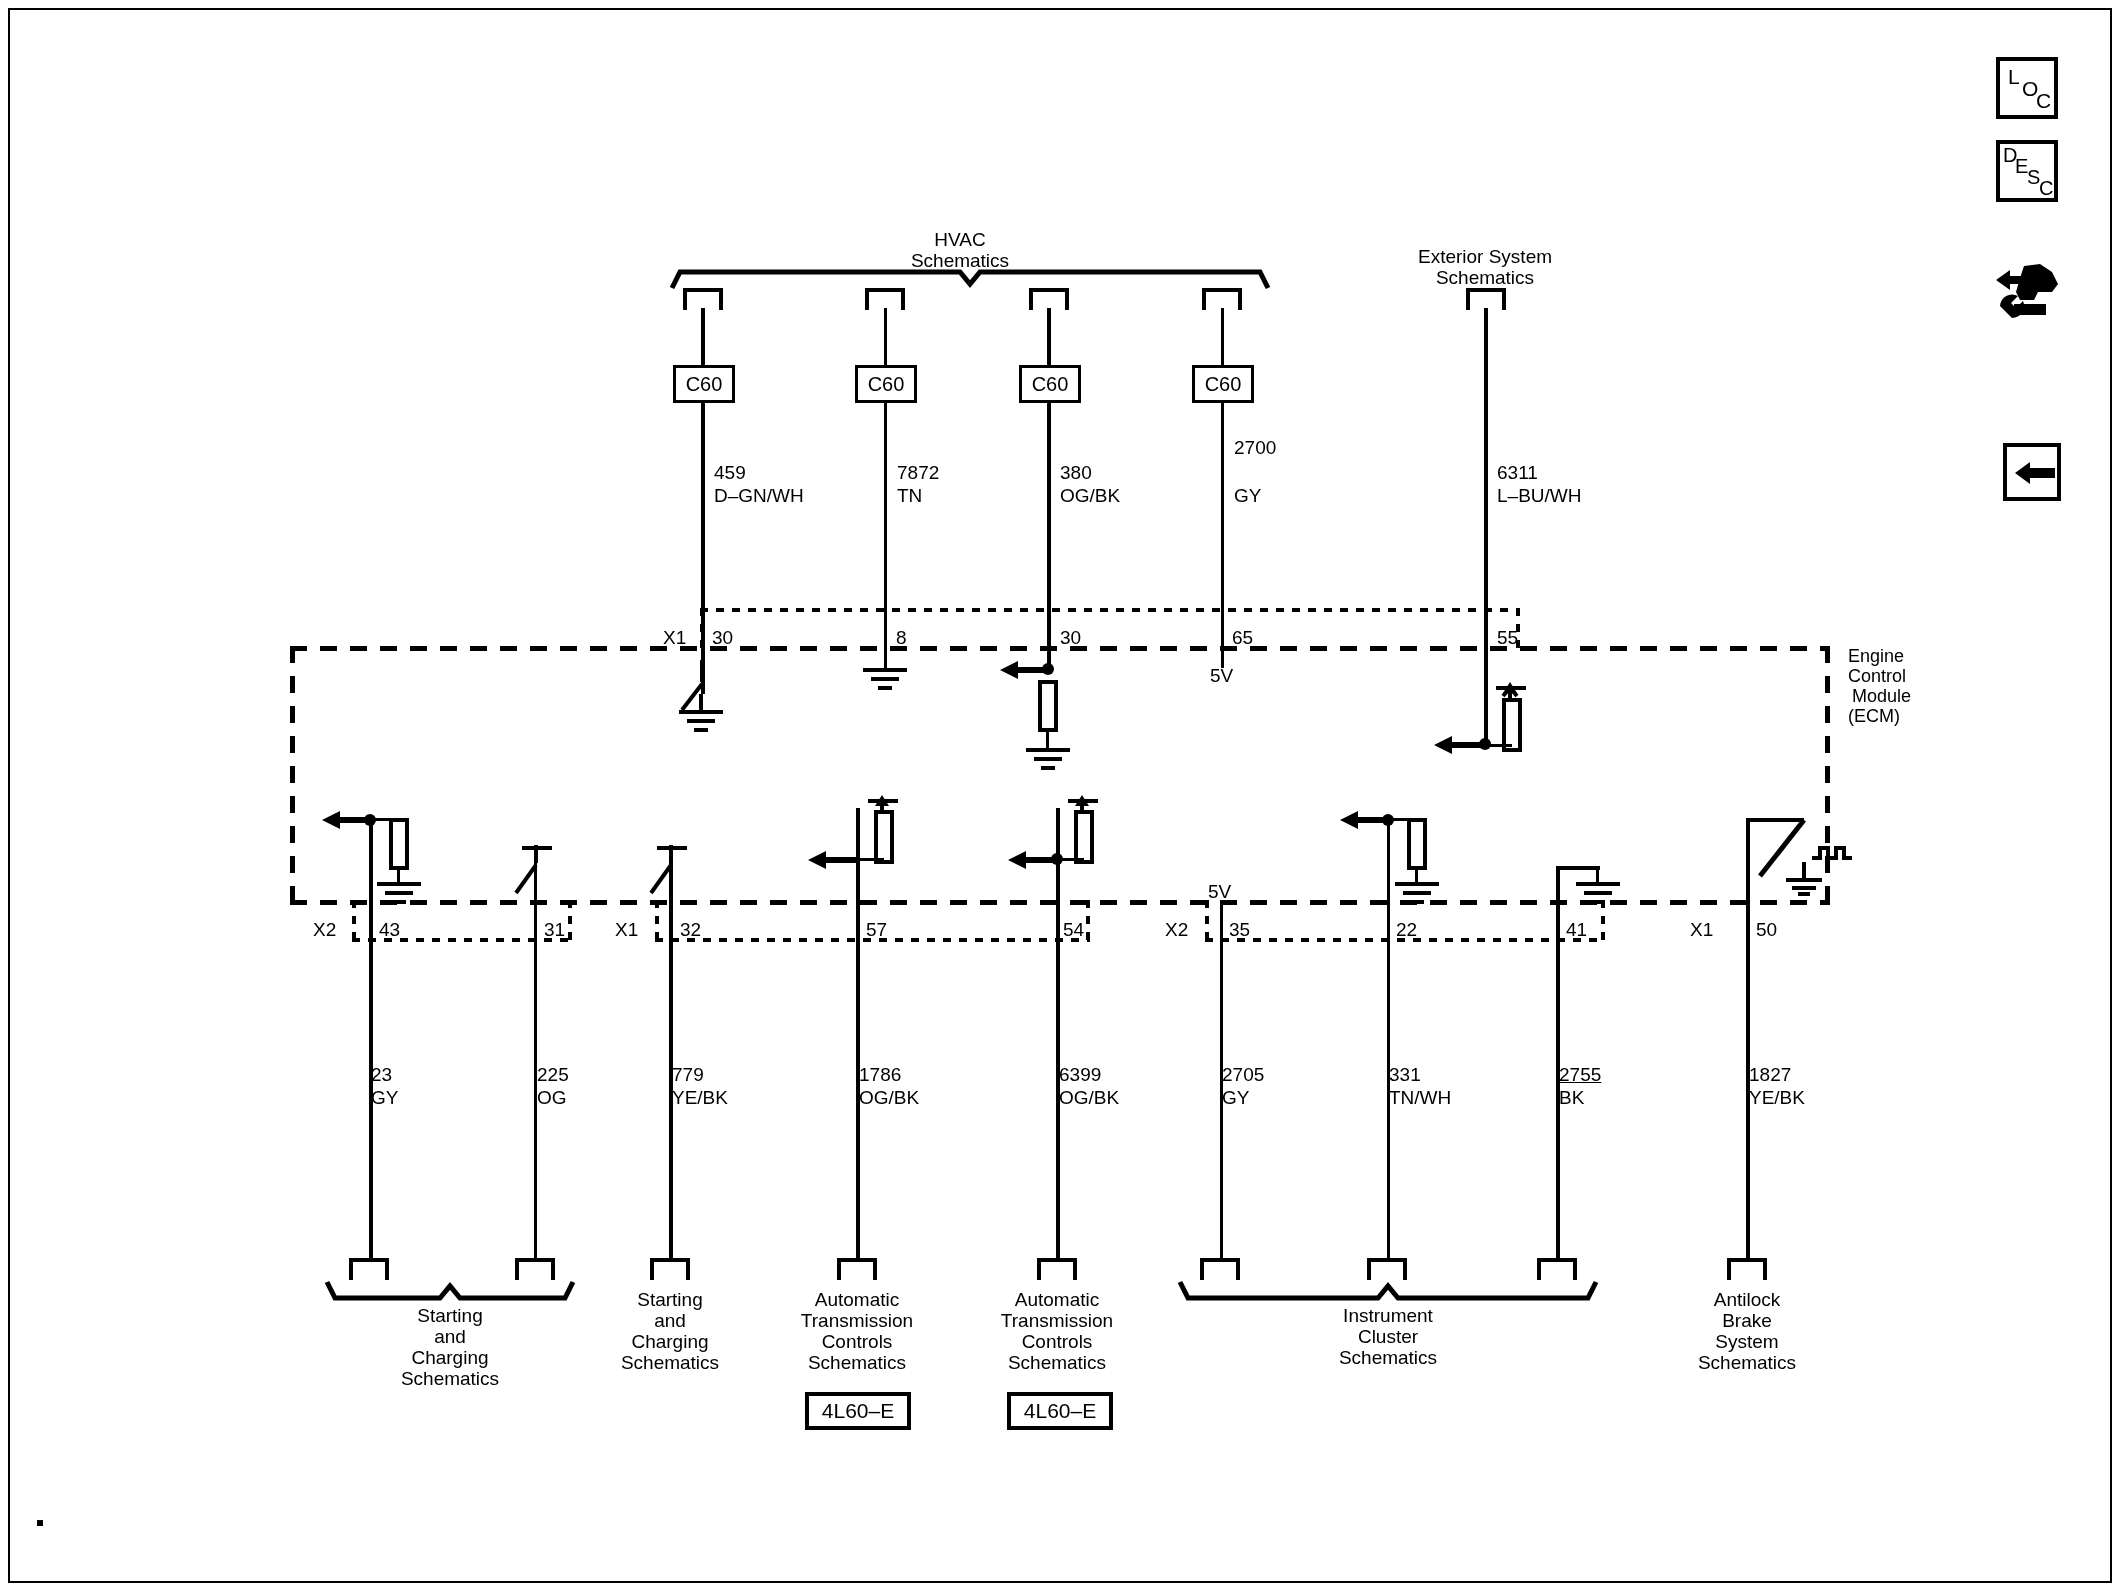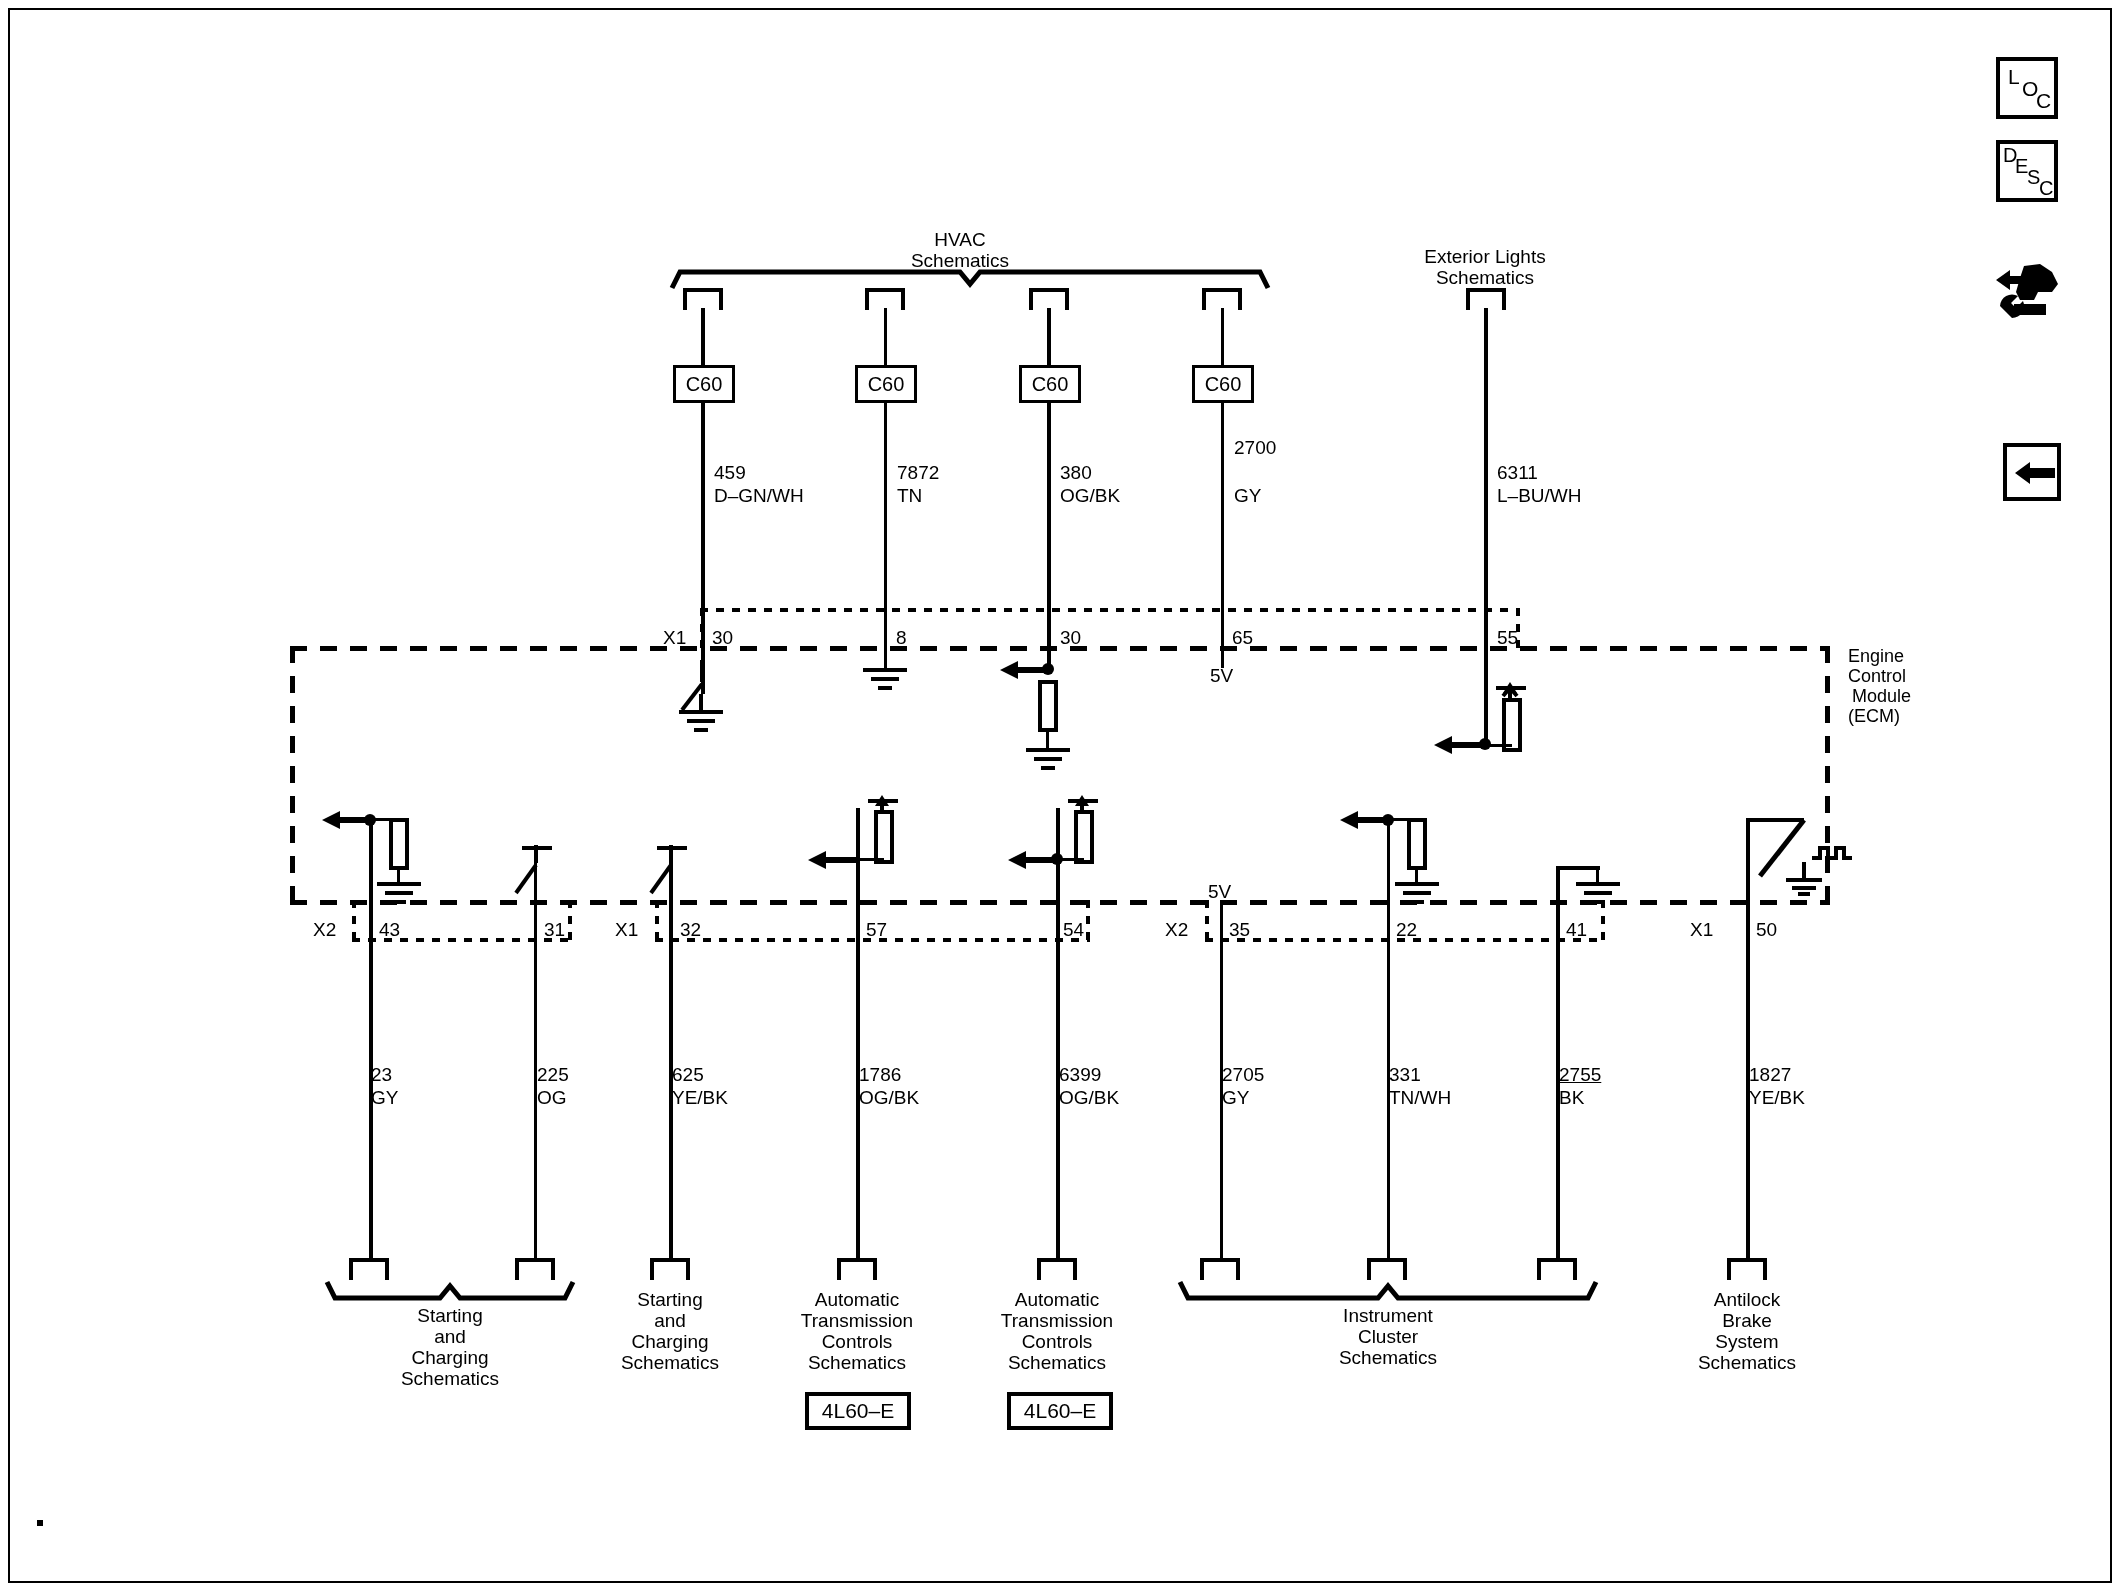--- a/index.html
+++ b/index.html
@@ -99,21 +99,21 @@
   </div>
 
   
   <div class="txt c" style="left:960px;top:228px;width:300px;">HVAC</div>
   <div class="txt c" style="left:960px;top:249px;width:300px;">Schematics</div>
   <svg class="abs" style="left:670px;top:268px;" width="600" height="22" viewBox="0 0 600 22">
     <path d="M2 20 L10 4 L290 4 L300 16 L310 4 L590 4 L598 20" fill="none" stroke="#000" stroke-width="5"></path>
   </svg>
 
   
-  <div class="txt c" style="left:1485px;top:245px;width:340px;">Exterior Lights</div>
+  <div class="txt c" style="left:1485px;top:245px;width:340px;">Exterior System</div>
   <div class="txt c" style="left:1485px;top:266px;width:340px;">Schematics</div>
 
   
   <div class="term" style="left:683px;top:288px;"></div>
   <div class="vline" style="left:701px;top:308px;height:60px;"></div>
   <div class="cbox" style="left:673px;top:365px;width:62px;height:38px;">C60</div>
   <div class="vline" style="left:701px;top:402px;height:282px;"></div>
   <div class="txt" style="left:714px;top:461px;">459</div>
   <div class="txt" style="left:714px;top:484px;">D–GN/WH</div>
   <div class="txt pin" style="left:663px;top:626px;">X1</div>
@@ -261,21 +261,21 @@
 
   
   <div class="vline" style="left:669px;top:860px;height:400px;"></div>
   <svg class="abs" style="left:647px;top:845px;" width="60" height="70" viewBox="0 0 60 70">
     <path d="M24 0 L24 18" stroke="#000" stroke-width="4" fill="none"></path>
     <path d="M10 3 L40 3" stroke="#000" stroke-width="4" fill="none"></path>
     <path d="M24 20 L4 48" stroke="#000" stroke-width="4" fill="none"></path>
   </svg>
   <div class="txt pin" style="left:615px;top:918px;">X1</div>
   <div class="txt pin" style="left:680px;top:918px;">32</div>
-  <div class="txt" style="left:672px;top:1063px;">625</div>
+  <div class="txt" style="left:672px;top:1063px;">779</div>
   <div class="txt" style="left:672px;top:1086px;">YE/BK</div>
   <div class="term" style="left:650px;top:1258px;"></div>
 
   
   <div class="vline" style="left:856px;top:808px;height:452px;"></div>
   <svg class="abs" style="left:868px;top:795px;" width="34" height="18" viewBox="0 0 34 18">
     <path d="M14 16 L14 6 M0 6 L30 6" stroke="#000" stroke-width="4" fill="none"></path>
     <path d="M14 0 L7 11 L21 11 Z" fill="#000"></path>
   </svg>
   <div class="res" style="left:874px;top:810px;height:54px;"></div>

